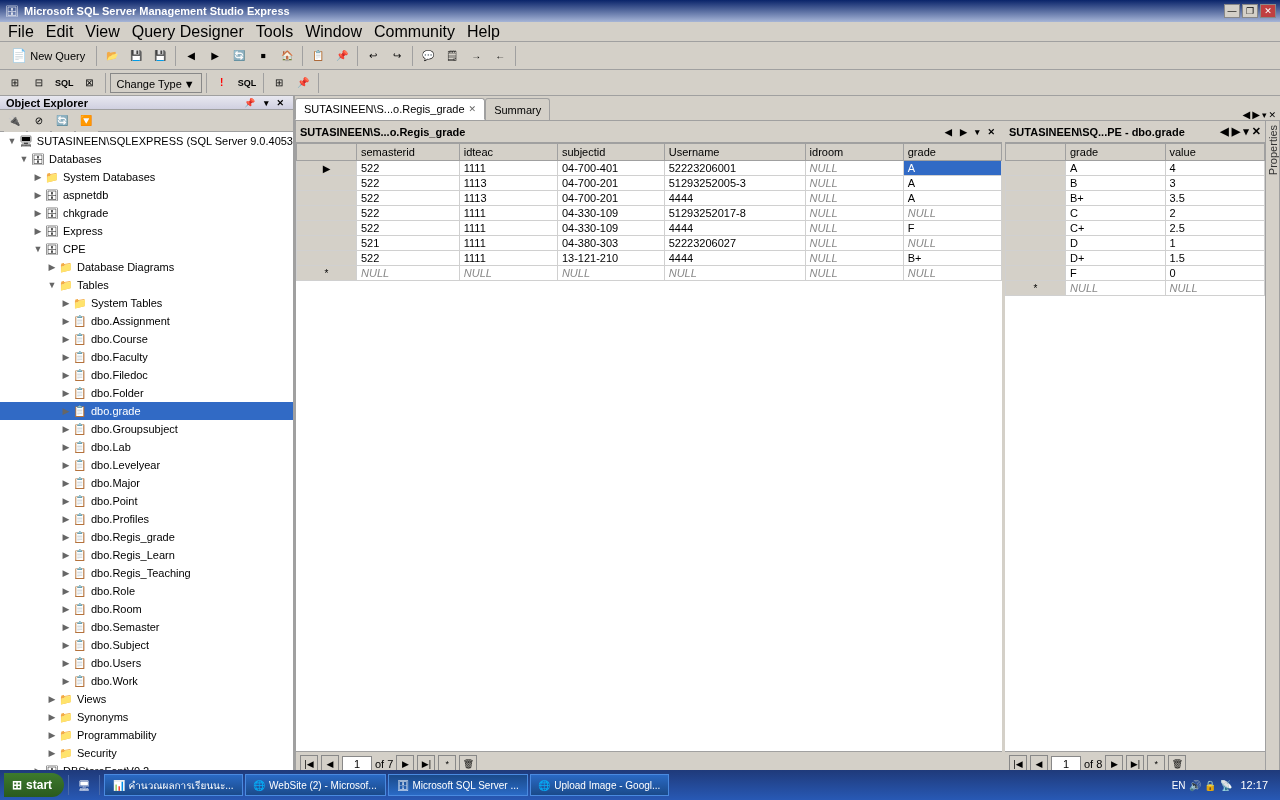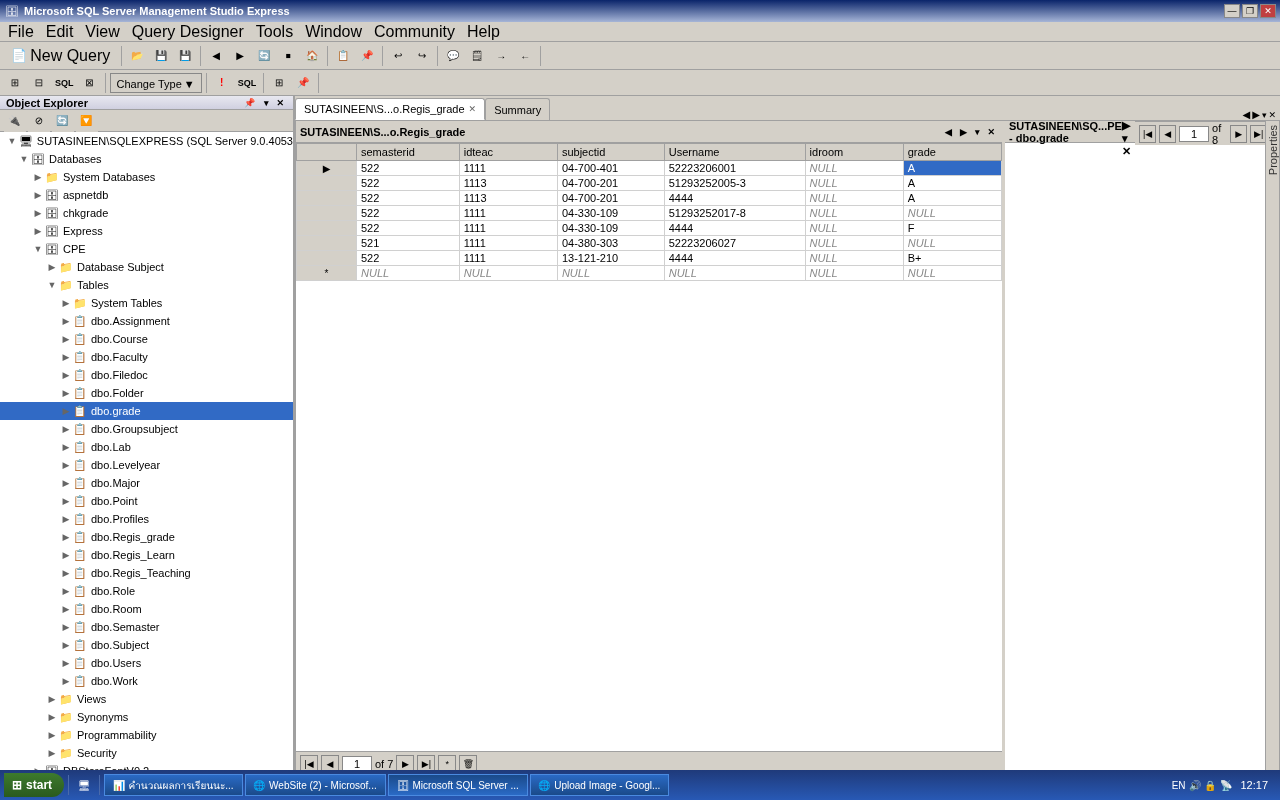--- a/index.html
+++ b/index.html
@@ -53,21 +53,21 @@
       height: 22px; min-width: 22px; background: #d4d0c8;
       border: 1px solid transparent; display: flex; align-items: center; justify-content: center;
       cursor: pointer; padding: 0 2px; font-size: 10px;
     }
     .toolbar-separator { width: 1px; height: 20px; background: #a0a0a0; margin: 0 2px; }
     .new-query-btn {
       display: flex; align-items: center; gap: 3px; padding: 2px 6px;
       background: #d4d0c8; border: 1px solid transparent; cursor: pointer; height: 22px;
     }
     .new-query-btn .icon { font-size: 13px; }
-    .new-query-btn .label { font-size: 16px; text-align: right; }
+    .new-query-btn .label { font-size: 11px; text-align: right; }
 
     
     #toolbar2 {
       background: #d4d0c8;
       height: 26px;
       display: flex;
       align-items: center;
       padding: 2px 4px;
       border-bottom: 1px solid #a0a0a0;
       gap: 2px;
@@ -179,20 +179,21 @@
       font-size: 11px; font-weight: bold;
     }
     #left-query-header .panel-title { flex: 1; }
     #left-query-header .panel-controls { display: flex; gap: 2px; }
     #left-query-header .panel-btn { font-size: 9px; cursor: pointer; padding: 1px 3px; }
 
     
     #right-query {
       width: 260px;
       display: flex;
+      flex-direction: column;
       overflow: hidden;
     }
     #right-query-header {
       background: #d4d0c8;
       height: 22px;
       display: flex;
       align-items: center;
       padding: 0 4px;
       border-bottom: 1px solid #a0a0a0;
       font-size: 11px; font-weight: bold;
@@ -457,21 +458,21 @@
         <span class="tree-indent" style="width:28px"></span>
         <span class="tree-expand">▼</span>
         <span class="tree-icon">🗄</span>
         <span class="tree-label">CPE</span>
       </div>
 
       <div class="tree-item">
         <span class="tree-indent" style="width:42px"></span>
         <span class="tree-expand">▶</span>
         <span class="tree-icon">📁</span>
-        <span class="tree-label">Database Subject</span>
+        <span class="tree-label">Database Diagrams</span>
       </div>
 
       <div class="tree-item">
         <span class="tree-indent" style="width:42px"></span>
         <span class="tree-expand">▼</span>
         <span class="tree-icon">📁</span>
         <span class="tree-label">Tables</span>
       </div>
 
       <div class="tree-item">

